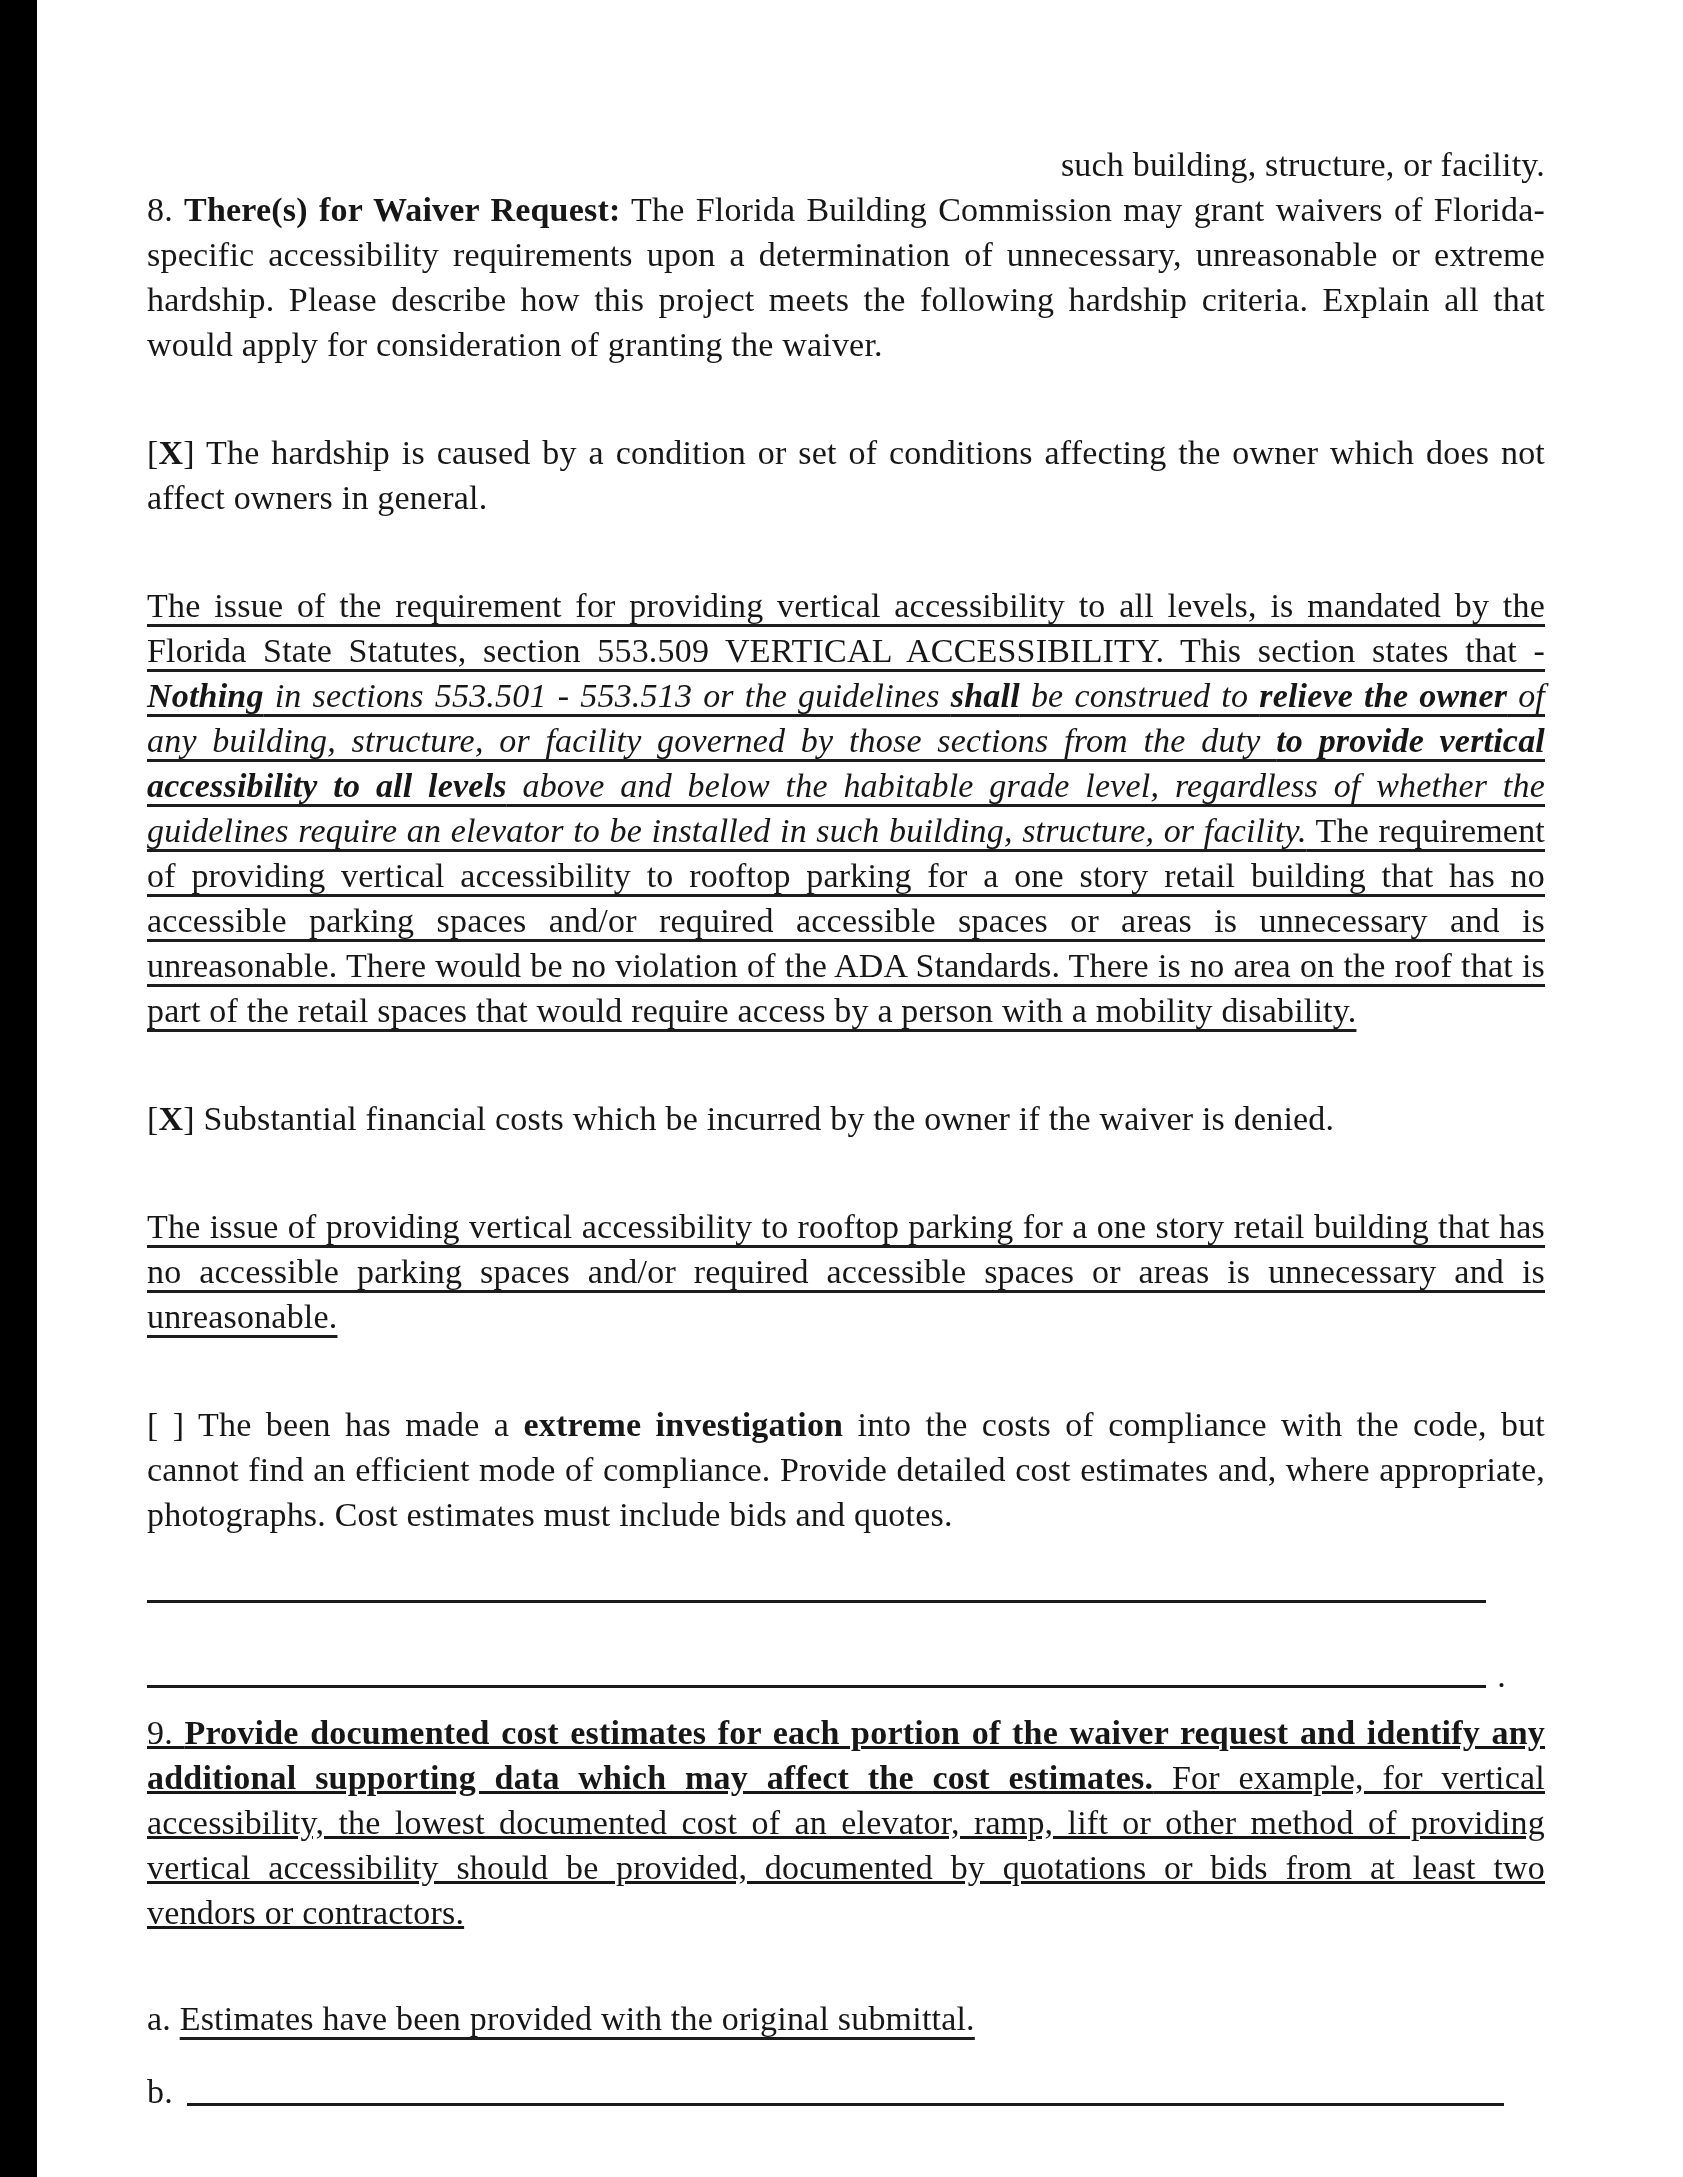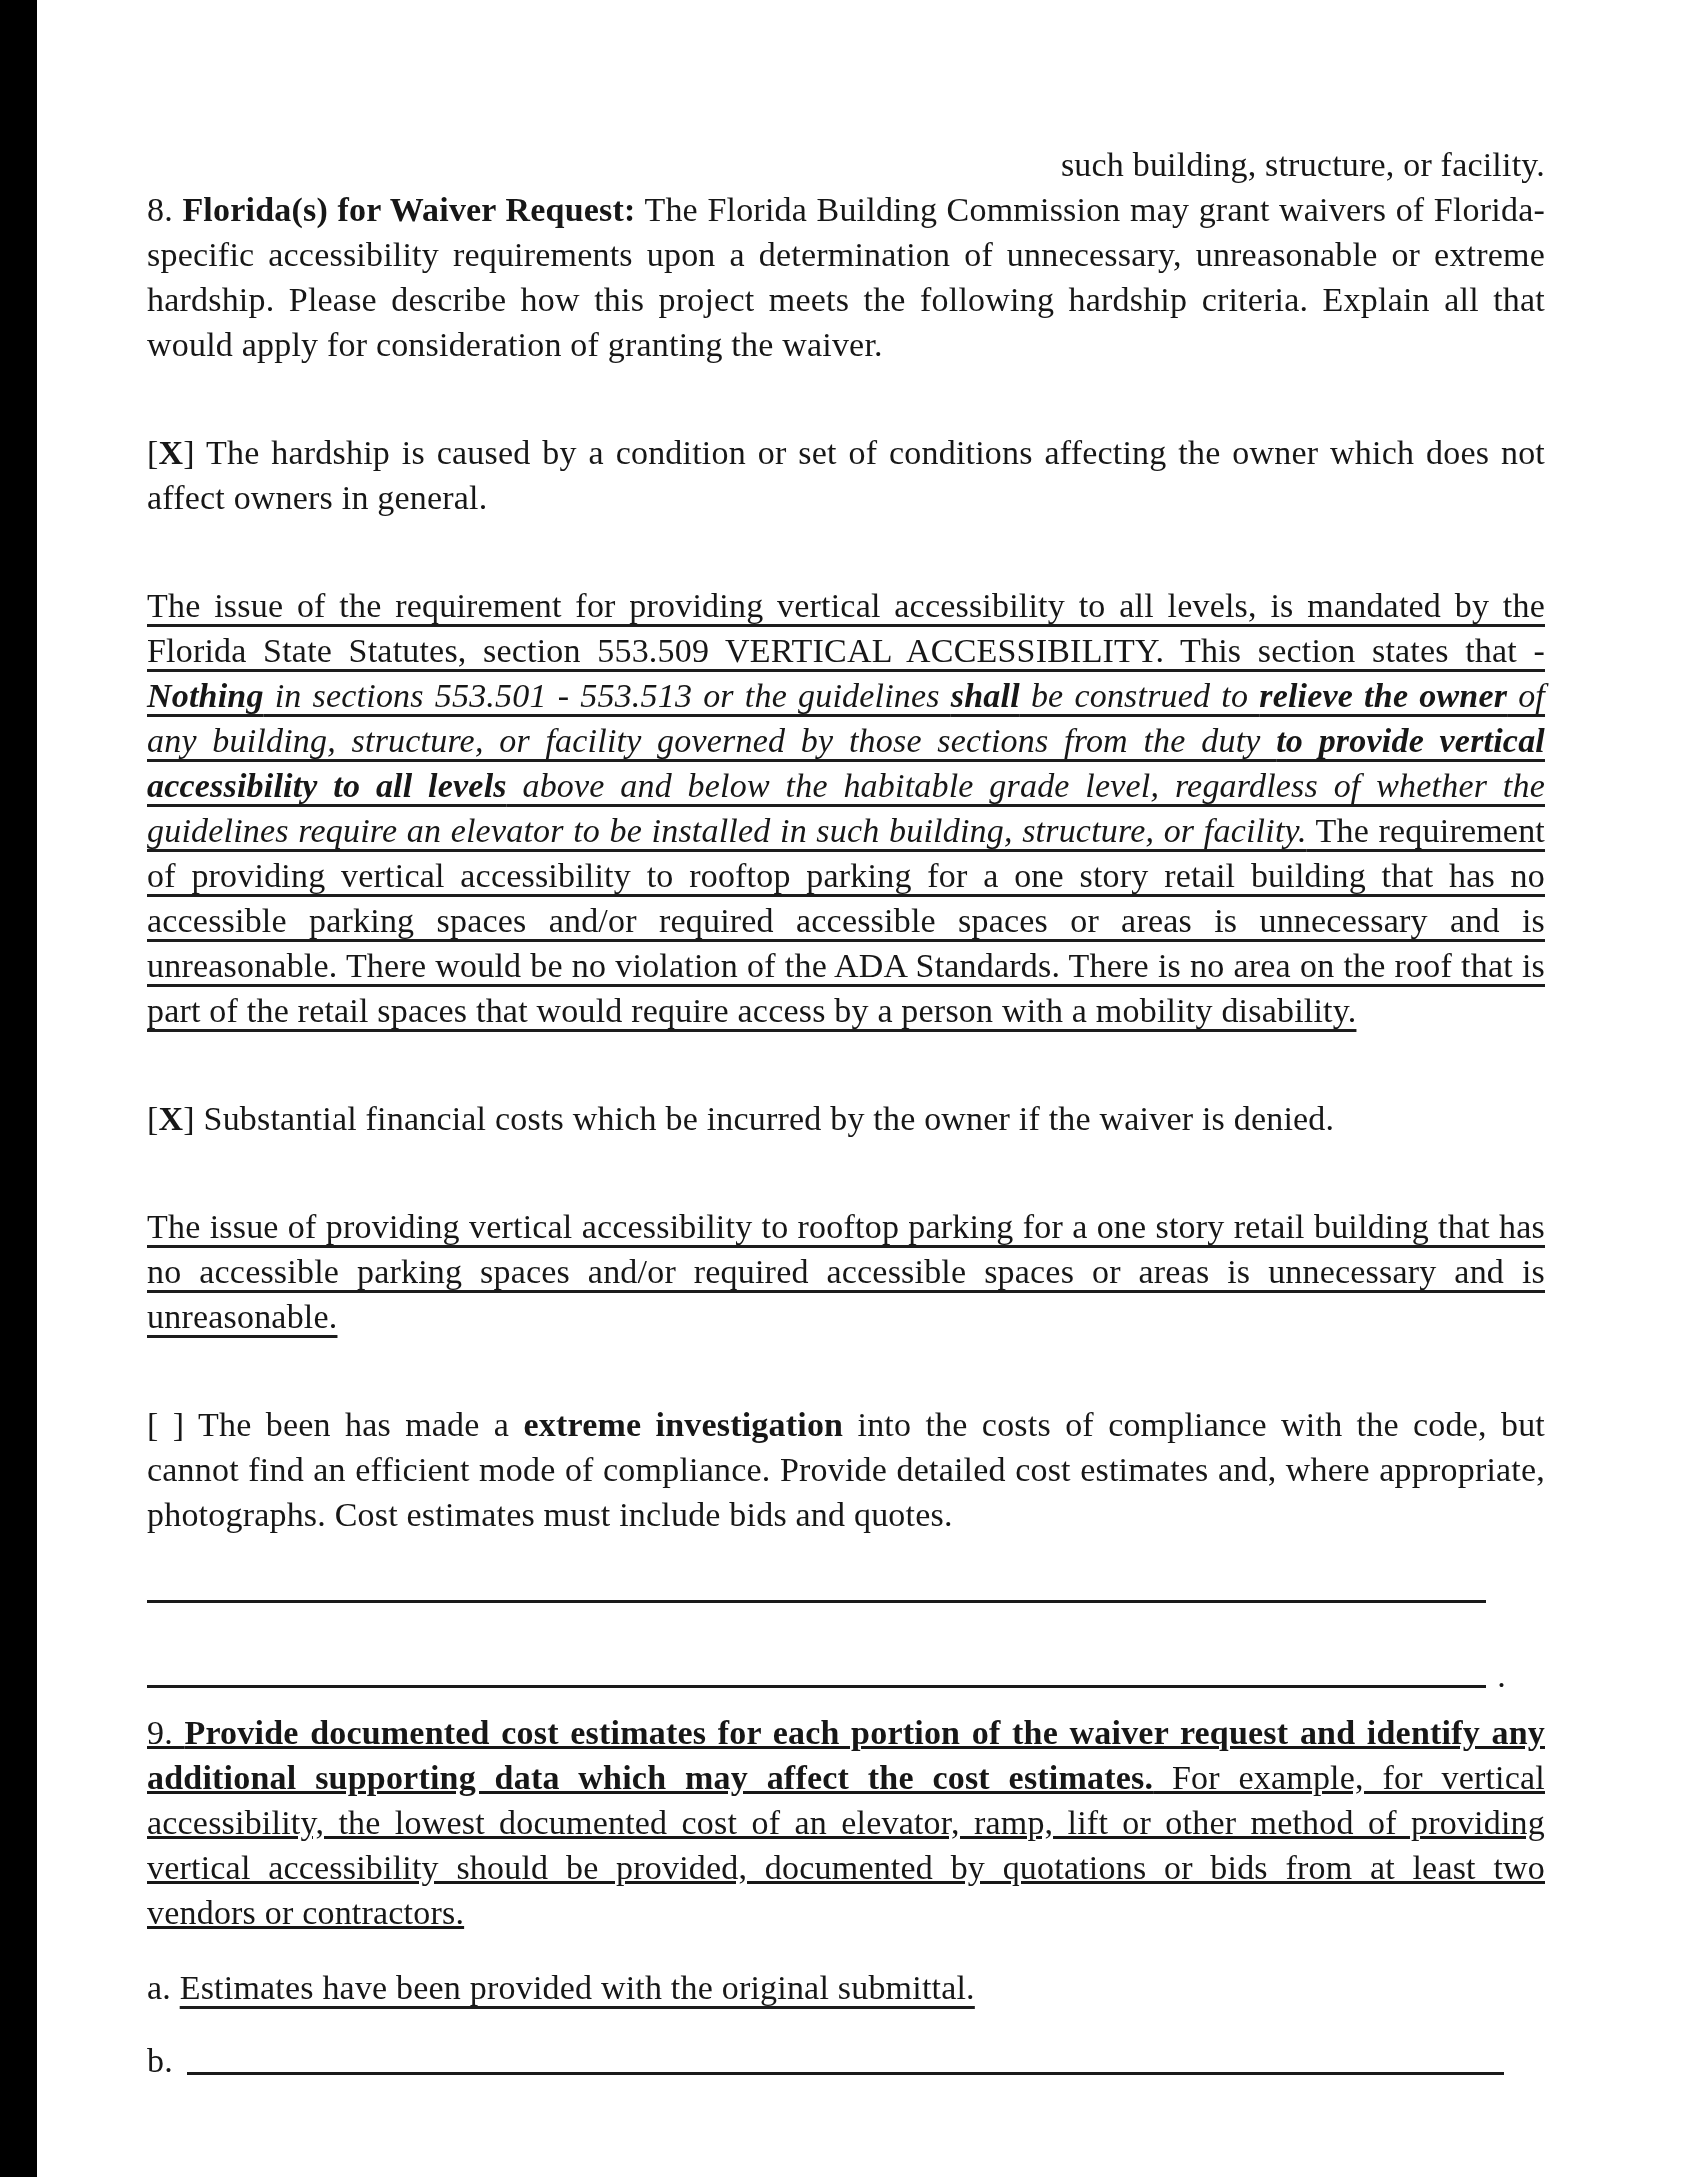--- a/index.html
+++ b/index.html
@@ -44,40 +44,40 @@
     margin-top: 82px;
     width: 1339px; height: 3px;
     background: #1a1a1a;
     position: relative;
   }
   .rule-period {
     position: absolute; right: -20px; top: -32px;
     font-size: 34px; color: #171717;
   }
   .sec9 { margin-top: 22px; text-decoration: underline; }
-  .a-row { margin-top: 30px; }
+  .a-row { margin-top: 61px; }
   .b-row { margin-top: 28px; white-space: nowrap; }
   .b-line {
     display: inline-block;
     width: 1317px; height: 3px;
     background: #1b1b1b;
     margin-left: 14px;
     position: relative; top: 3px;
   }
 </style>
 </head>
 <body>
 
 <div class="scan-bar"></div>
 
 <main class="page">
 
   <p class="first">such building, structure, or facility.</p>
 
-  <p class="just"><span>8. </span><b>Florida(s) for Waiver Request:</b><span> The Florida Building Commission may grant waivers of Florida-specific accessibility requirements upon a determination of unnecessary, unreasonable or extreme hardship. Please describe how this project meets the following hardship criteria. Explain all that would apply for consideration of granting the waiver.</span></p>
+  <p class="just"><span>8. </span><b>There(s) for Waiver Request:</b><span> The Florida Building Commission may grant waivers of Florida-specific accessibility requirements upon a determination of unnecessary, unreasonable or extreme hardship. Please describe how this project meets the following hardship criteria. Explain all that would apply for consideration of granting the waiver.</span></p>
 
   <p class="just sp"><span>[</span><b>X</b><span>]</span><span> The hardship is caused by a condition or set of conditions affecting the owner which does not affect owners in general.</span></p>
 
   <p class="just sp ul"><span>The issue of the requirement for providing vertical accessibility to all levels, is mandated by the Florida State Statutes, section 553.509 VERTICAL ACCESSIBILITY.  This section states that - </span><span class="bi">Nothing</span><span class="it"> in sections 553.501 - 553.513 or the guidelines </span><span class="bi">shall</span><span class="it"> be construed to </span><span class="bi">relieve the owner</span><span class="it"> of any building, structure, or facility governed by those sections from the duty </span><span class="bi">to provide vertical accessibility to all levels</span><span class="it"> above and below the habitable grade level, regardless of whether the guidelines require an elevator to be installed in such building, structure, or facility.</span><span> The requirement of providing vertical accessibility to rooftop parking for a one story retail building that has no accessible parking spaces and/or required accessible spaces or areas is unnecessary and is unreasonable.  There would be no violation of the ADA Standards.  There is no area on the roof that is part of the retail spaces that would require access by a person with a mobility disability.</span></p>
 
   <p class="just sp"><span>[</span><b>X</b><span>]</span><span> Substantial financial costs which be incurred by the owner if the waiver is denied.</span></p>
 
   <p class="just sp ul">The issue of providing vertical accessibility to rooftop parking for a one story retail building that has no accessible parking spaces and/or required accessible spaces or areas is unnecessary and is unreasonable.</p>
 
   <p class="just sp"><span>[</span><span> </span><span>]</span><span> The been has made a </span><b>extreme investigation</b><span> into the costs of compliance with the code, but cannot find an efficient mode of compliance. Provide detailed cost estimates and, where appropriate, photographs. Cost estimates must include bids and quotes.</span></p>

